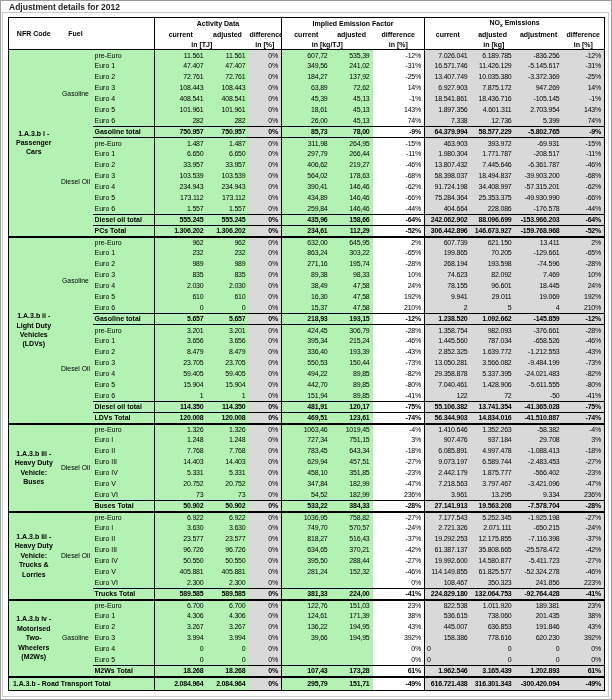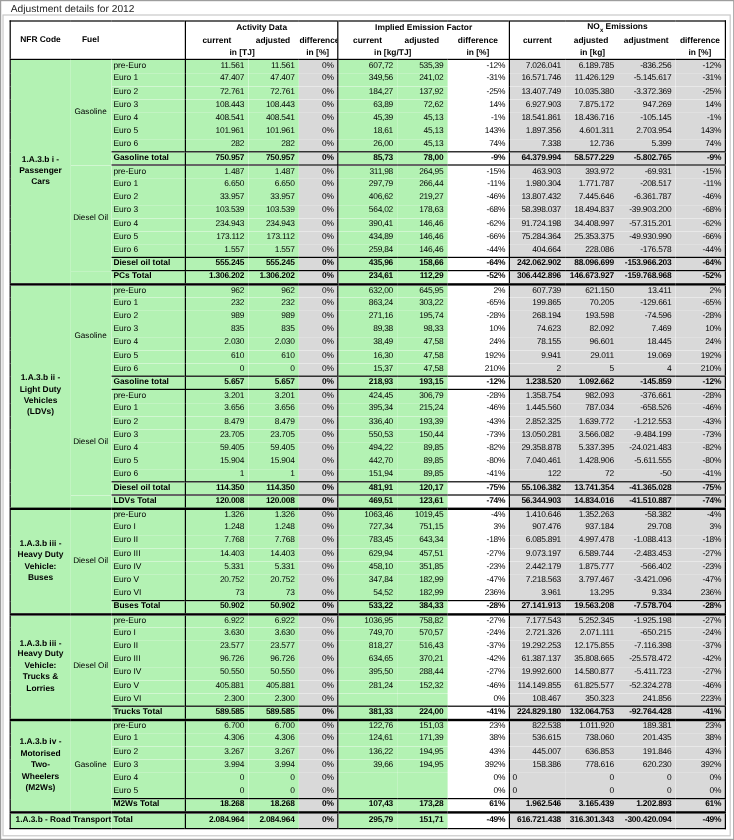--- a/index.html
+++ b/index.html
@@ -3,21 +3,21 @@
 <meta charset="utf-8">
 <style>
   * { box-sizing: border-box; }
   html,body { margin:0; padding:0; }
   body {
     width:612px; height:700px; position:relative; background:#fff;
     font-family:"Liberation Sans","DejaVu Sans",sans-serif; color:#000;
   }
   #frame { position:absolute; inset:0; border:1px solid #9d9d9d; pointer-events:none; }
   #panel { position:absolute; left:2px; top:12px; width:607px; height:685px; border:1px solid #c9c9c9; }
-  #title { position:absolute; left:9px; top:2px; font-size:8.5px; font-weight:normal; color:#262626; }
+  #title { position:absolute; left:9px; top:2px; font-size:8.5px; font-weight:bold; color:#262626; }
 
   table {
     position:absolute; left:8px; top:17px; width:596px;
     border-collapse:collapse; table-layout:fixed; border:1px solid #000;
   }
   th, td { padding:0 2px; font-size:7px; height:11px; line-height:1.05; overflow:hidden; }
   thead th { font-weight:bold; text-align:center; padding:0 1px; background:#fff; }
   thead tr.h1 th { height:12px; }
   thead tr.h2 th { height:10px; }
   thead tr.h3 th { height:10px; border-bottom:1px solid #000; }

